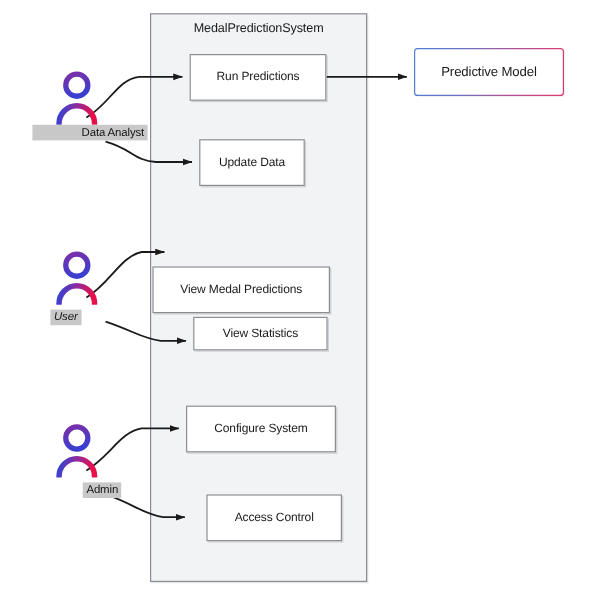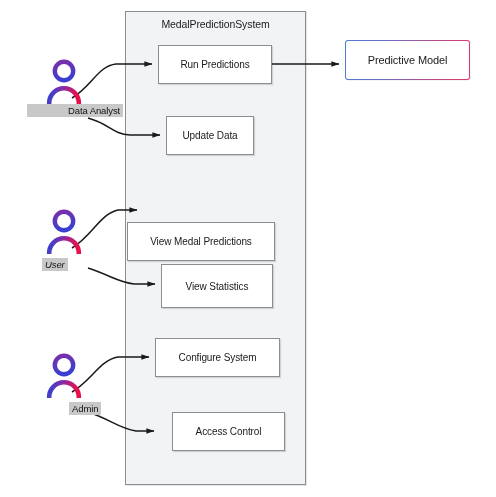--- a/index.html
+++ b/index.html
@@ -155,21 +155,21 @@
   <div id="usecase-host">
       <div class="usecase" style="left: 158px; top: 45px; width: 114px; height: 39px;">
         <span>Run Predictions</span>
       </div>
       <div class="usecase" style="left: 166px; top: 116px; width: 88px; height: 39px;">
         <span>Update Data</span>
       </div>
       <div class="usecase" style="left: 127px; top: 190px; width: 148px; height: 39px; margin-top: 32px;">
         <span>View Medal Predictions</span>
       </div>
-      <div class="usecase" style="left: 161px; top: 264px; width: 112px; height: 44px;">
+      <div class="usecase" style="left: 161px; top: 264px; width: 112px; height: 28px;">
         <span>View Statistics</span>
       </div>
       <div class="usecase" style="left: 155px; top: 338px; width: 125px; height: 39px;">
         <span>Configure System</span>
       </div>
       <div class="usecase" style="left: 160px; top: 412px; width: 113px; height: 39px; margin-left: 12px;">
         <span>Access Control</span>
       </div>
     </div>
 

